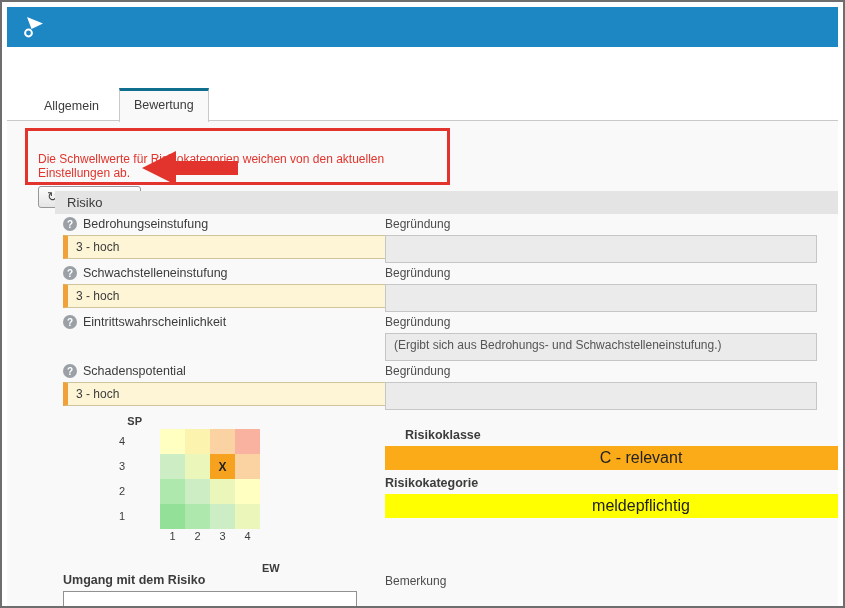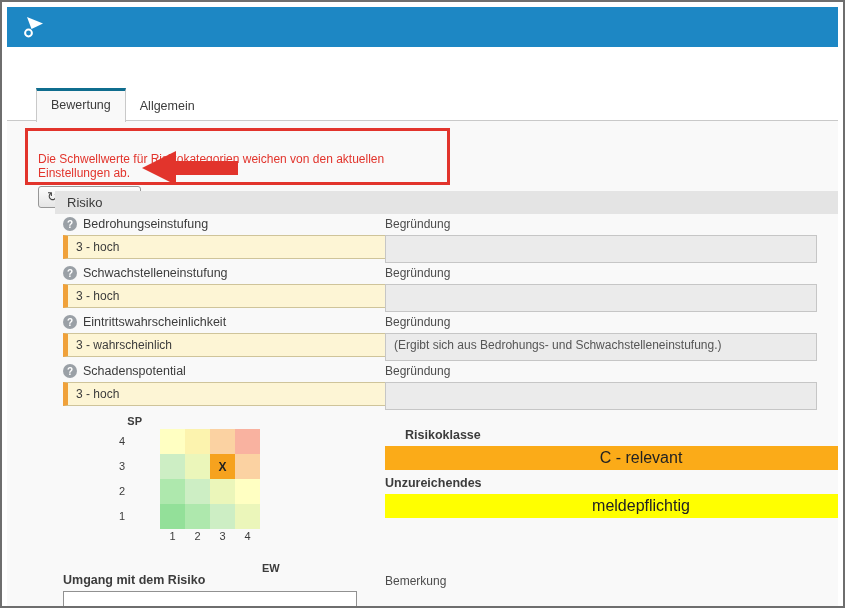--- a/index.html
+++ b/index.html
@@ -60,22 +60,22 @@
   <div class="titlebar">
     <span class="logo">
       <svg viewBox="0 0 26 26" width="26" height="26">
         <path d="M6 3 L22 9.5 L10.5 15 Z" fill="#ffffff"></path>
         <circle cx="7.5" cy="19" r="3.4" fill="none" stroke="#ffffff" stroke-width="2"></circle>
       </svg>
     </span>
   </div>
 
   <div class="tabs">
+    <div class="tab">Allgemein</div>
     <div class="tab active">Bewertung</div>
-    <div class="tab">Allgemein</div>
   </div>
 
   <div class="panel">
 
     <div class="alert">
       <div class="msg">Die Schwellwerte für Risikokategorien weichen von den aktuellen Einstellungen ab.</div>
       <button class="btn">
         <span class="btn-ic">↻</span>
         <span>Risikoklasse</span>
       </button>
@@ -102,21 +102,20 @@
       <span>Schwachstelleneinstufung</span>
     </div>
     <div class="fvalue" style="top:163px">3 - hoch</div>
     <div class="rlabel" style="top:144px">Begründung</div>
     <div class="rinput" style="top:163px"></div>
 
     <div class="flabel" style="top:193px">
       <span class="help">?</span>
       <span>Eintrittswahrscheinlichkeit</span>
     </div>
-    <div class="fvalue" style="top:212px">3 - wahrscheinlich</div>
     <div class="rlabel" style="top:193px">Begründung</div>
     <div class="rinput" style="top:212px">(Ergibt sich aus Bedrohungs- und Schwachstelleneinstufung.)</div>
 
     <div class="flabel" style="top:242px">
       <span class="help">?</span>
       <span>Schadenspotential</span>
     </div>
     <div class="fvalue" style="top:261px">3 - hoch</div>
     <div class="rlabel" style="top:242px">Begründung</div>
     <div class="rinput" style="top:261px"></div>
@@ -155,21 +154,21 @@
         <div class="m-empty"></div>
         <div class="m-collabel">1</div>
         <div class="m-collabel">2</div>
         <div class="m-collabel">3</div>
         <div class="m-collabel">4</div>
         <div class="m-ew">EW</div>
       </div>
 
     <div class="blabel" style="left:398px;top:307px">Risikoklasse</div>
     <div class="bar" style="top: 325px; background: rgb(251, 171, 24);">C - relevant</div>
-    <div class="blabel" style="left:378px;top:355px">Unzureichendes</div>
+    <div class="blabel" style="left:378px;top:355px">Risikokategorie</div>
     <div class="bar" style="top: 373px; background: rgb(255, 255, 0);">meldepflichtig</div>
 
     <div class="blabel" style="left:56px;top:452px">Umgang mit dem Risiko</div>
     <div class="rlabel" style="top:452px">Bemerkung</div>
     <div class="sliver-select"></div>
 
   </div>
 </div>
 
 </body></html>

